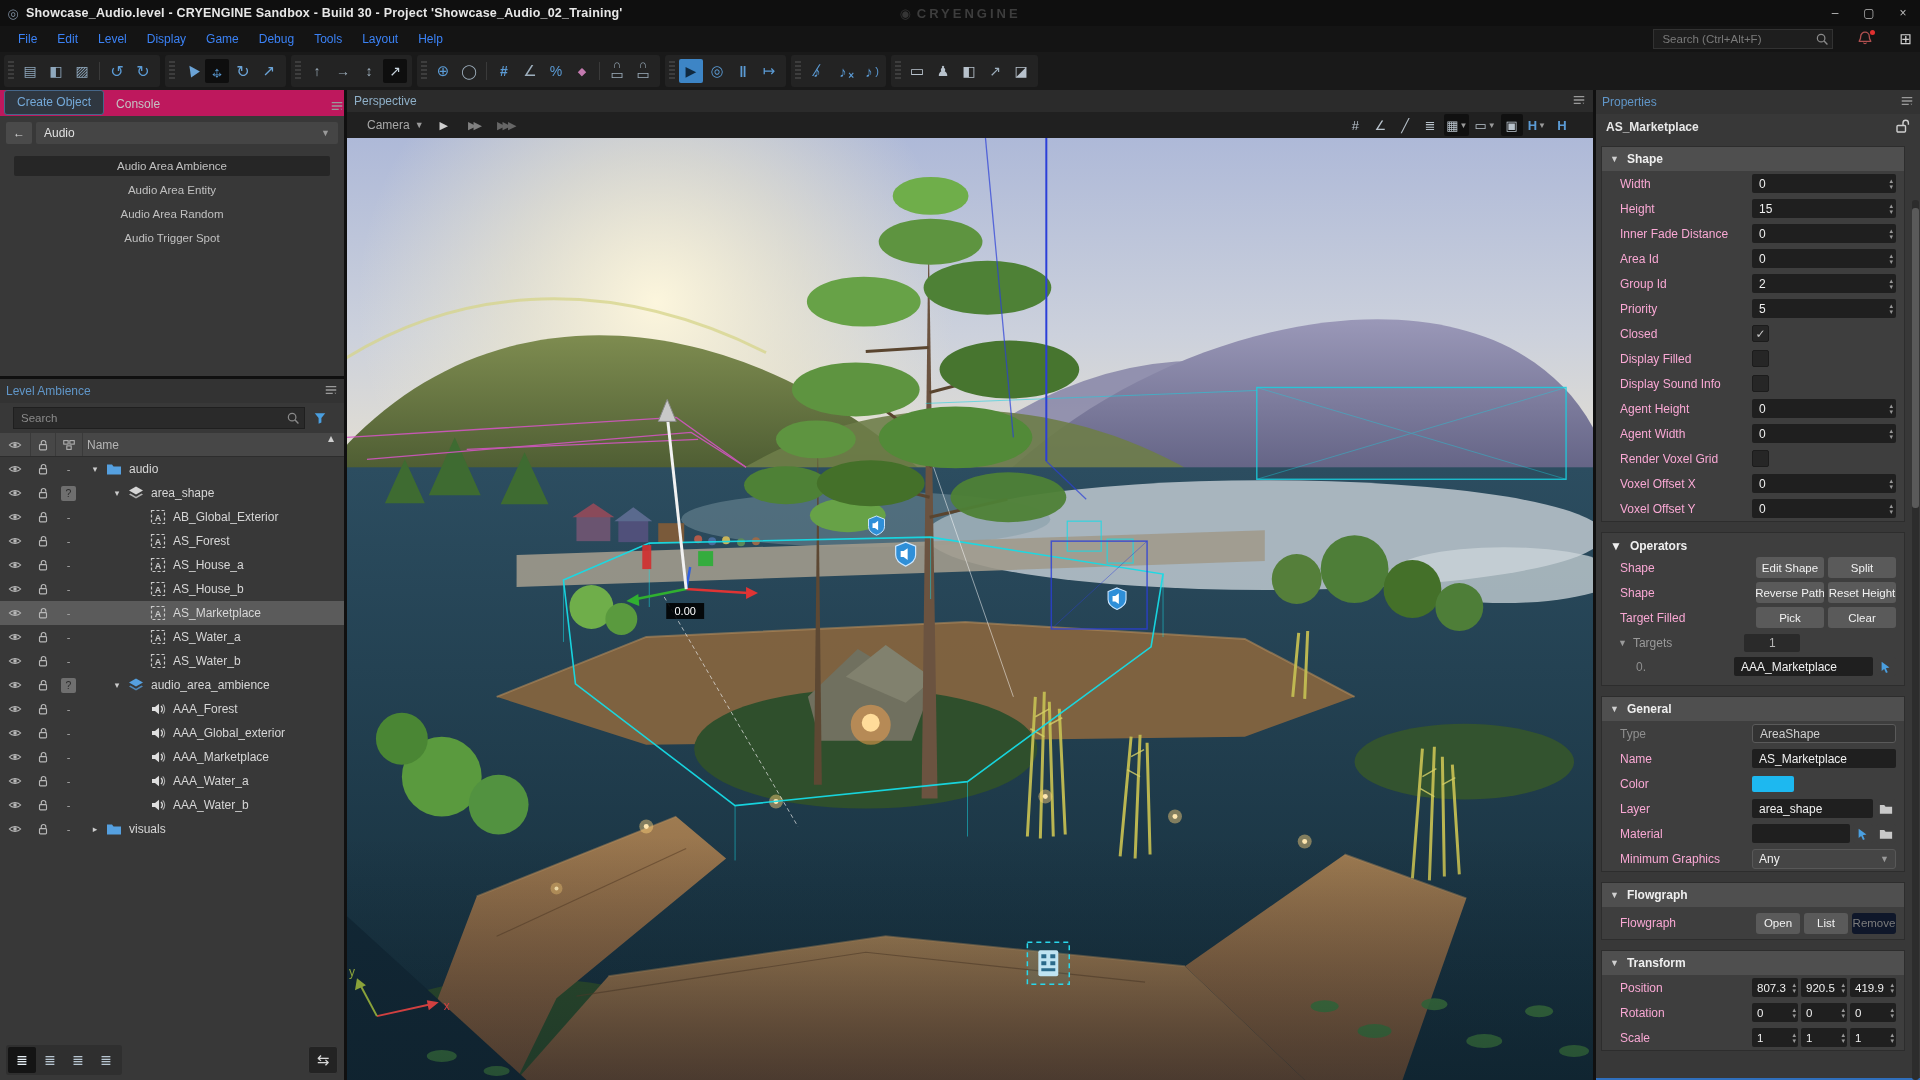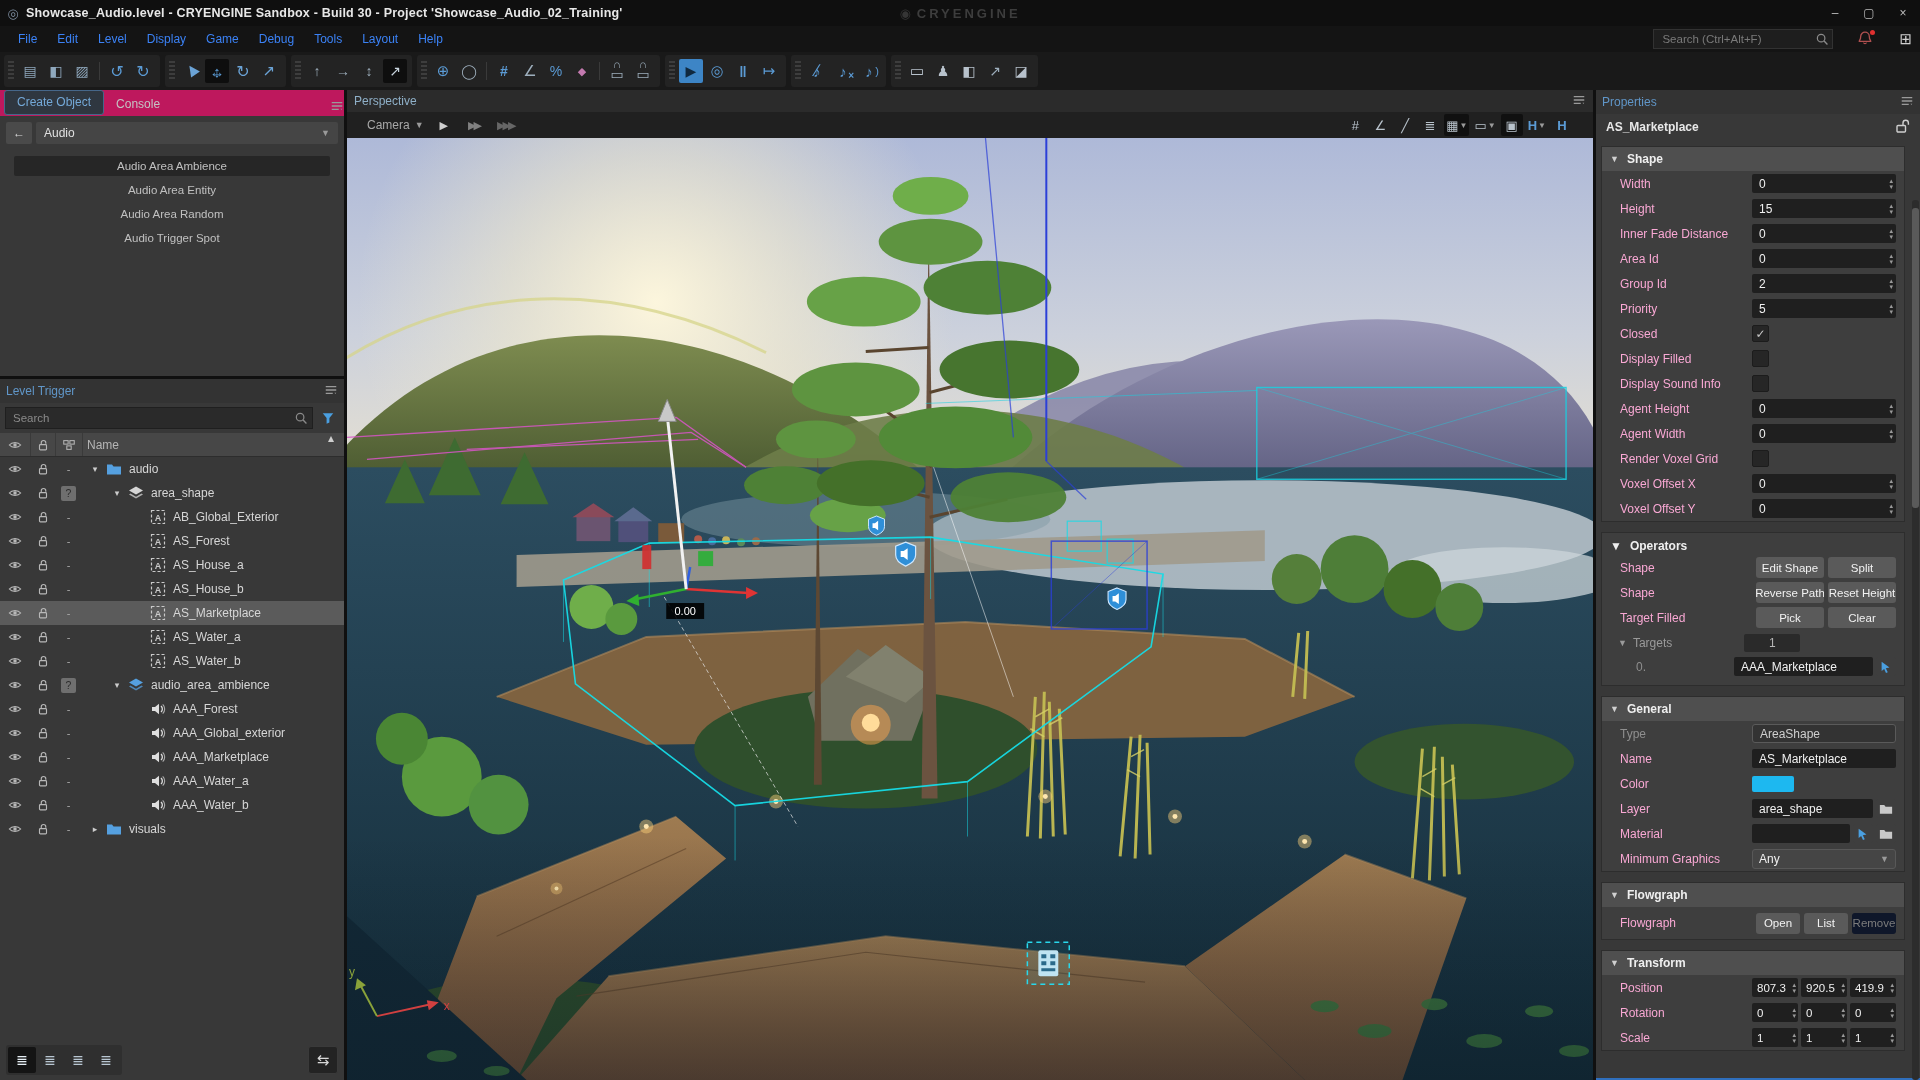--- a/index.html
+++ b/index.html
@@ -91,21 +91,21 @@
   .co-row { display:flex; align-items:center; gap:4px; padding:6px 6px 4px; }
   .co-back { width:26px; height:22px; background:#4a4a4a; border-radius:2px; color:#d8d8d8; display:flex; align-items:center; justify-content:center; }
   .co-select { flex:1; height:22px; background:#454545; border-radius:2px; color:#e0e0e0; display:flex; align-items:center; padding:0 8px; }
   .co-select .chev { margin-left:auto; color:#9a9a9a; font-size:9px; }
   .co-grid { display:grid; grid-template-columns:1fr; gap:4px 8px; padding:8px 14px; }
   .co-btn { height:20px; display:flex; align-items:center; justify-content:center; color:#c0c0c0; border-radius:2px; font-size:11.5px; }
   .co-btn.hl { background:#262626; }
 
   
   .level-explorer { flex:1; }
-  .le-search-row { display:flex; align-items:center; gap:4px; padding:4px 5px; }
+  .le-search-row { display:flex; align-items:center; gap:4px; padding:4px 13px; }
   .le-search-wrap { flex:1; position:relative; }
   .le-search { width:100%; height:22px; background:#2a2a2a; border:1px solid #1f1f1f; color:#bbb; padding:0 24px 0 7px; font-size:11.5px; }
   .le-search::placeholder { color:#8a8a8a; }
   .le-search-wrap svg { position:absolute; right:5px; top:4px; }
   .le-filter { width:22px; height:22px; display:flex; align-items:center; justify-content:center; }
   .le-header { height:24px; background:#474747; display:flex; align-items:center; border-bottom:1px solid #2d2d2d; flex:0 0 auto; }
   .le-hcell { display:flex; align-items:center; justify-content:center; color:#b5b5b5; }
   .hc-eye{width:30px;} .hc-lock{width:25px;} .hc-link{width:27px;}
   .hc-name{ flex:1; justify-content:flex-start; padding-left:4px; position:relative; }
   .hc-name .sort { position:absolute; right:10px; top:-2px; color:#cfcfcf; }
@@ -378,21 +378,21 @@
 
         <span class="co-btn hl">Audio Area Ambience</span>
             <span class="co-btn">Audio Area Entity</span>
             <span class="co-btn">Audio Area Random</span>
             <span class="co-btn">Audio Trigger Spot</span>
           </div>
       </div>
 
       <div class="panel level-explorer">
         <div class="panel-titlebar">
-          <span class="panel-title">Level Trigger</span>
+          <span class="panel-title">Level Ambience</span>
           <span class="panel-menu"><svg class="icon14">
                 <use href="#i-menu"></use>
               </svg></span>
         </div>
         <div class="le-search-row">
           <span class="le-search-wrap">
             <input class="le-search" placeholder="Search" style="">
             <svg class="icon14" style="color:#8a8a8a">
                 <use href="#i-search"></use>
               </svg>

